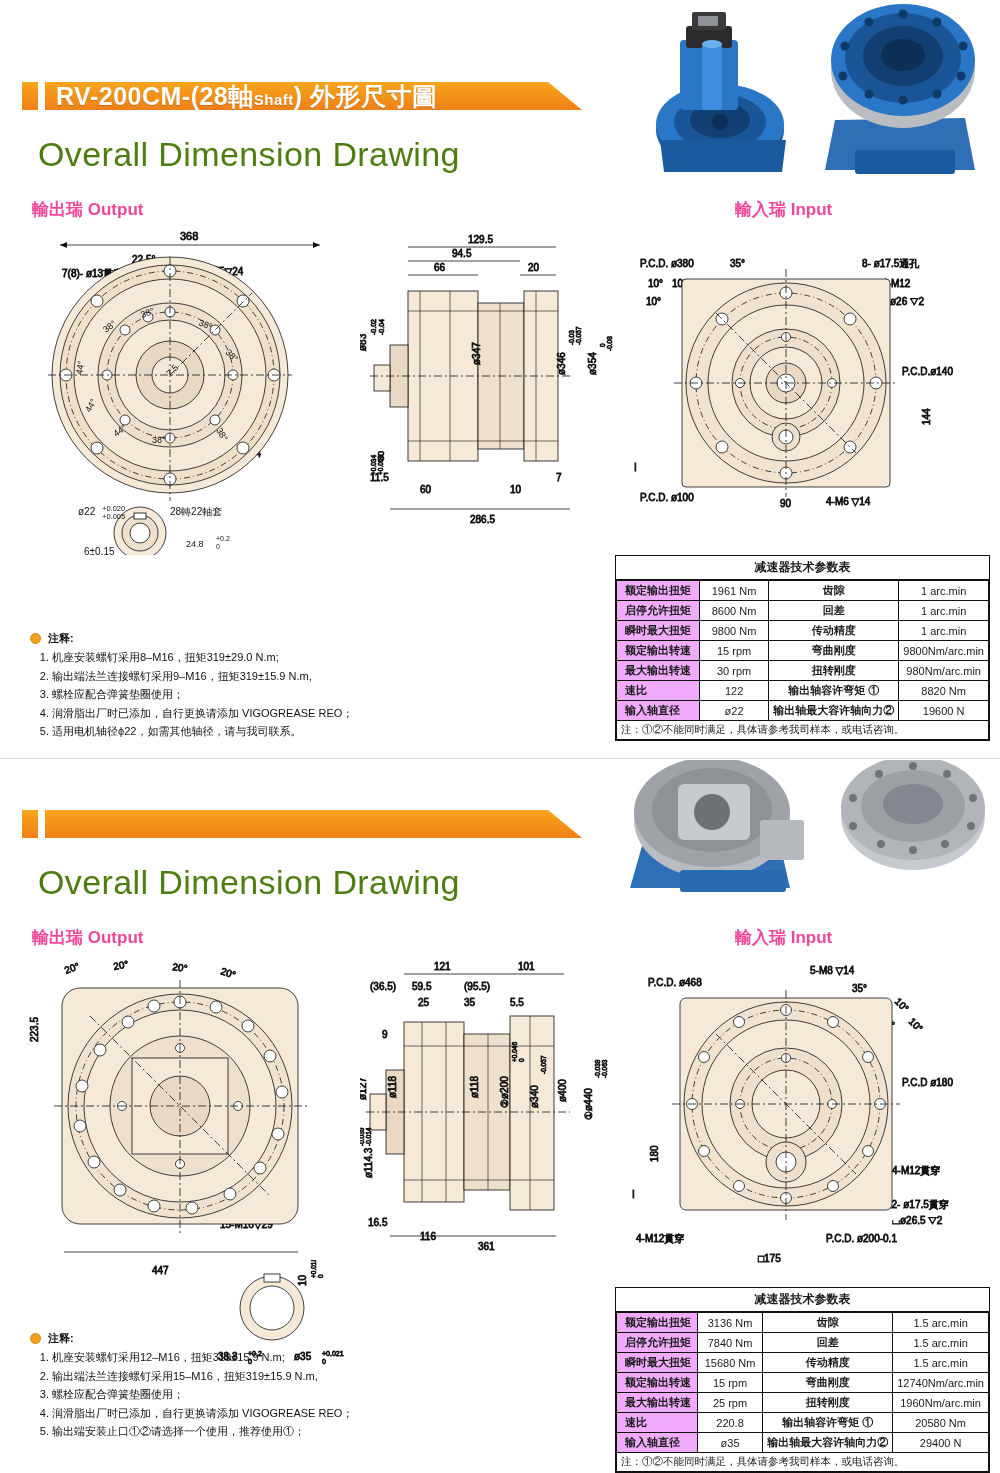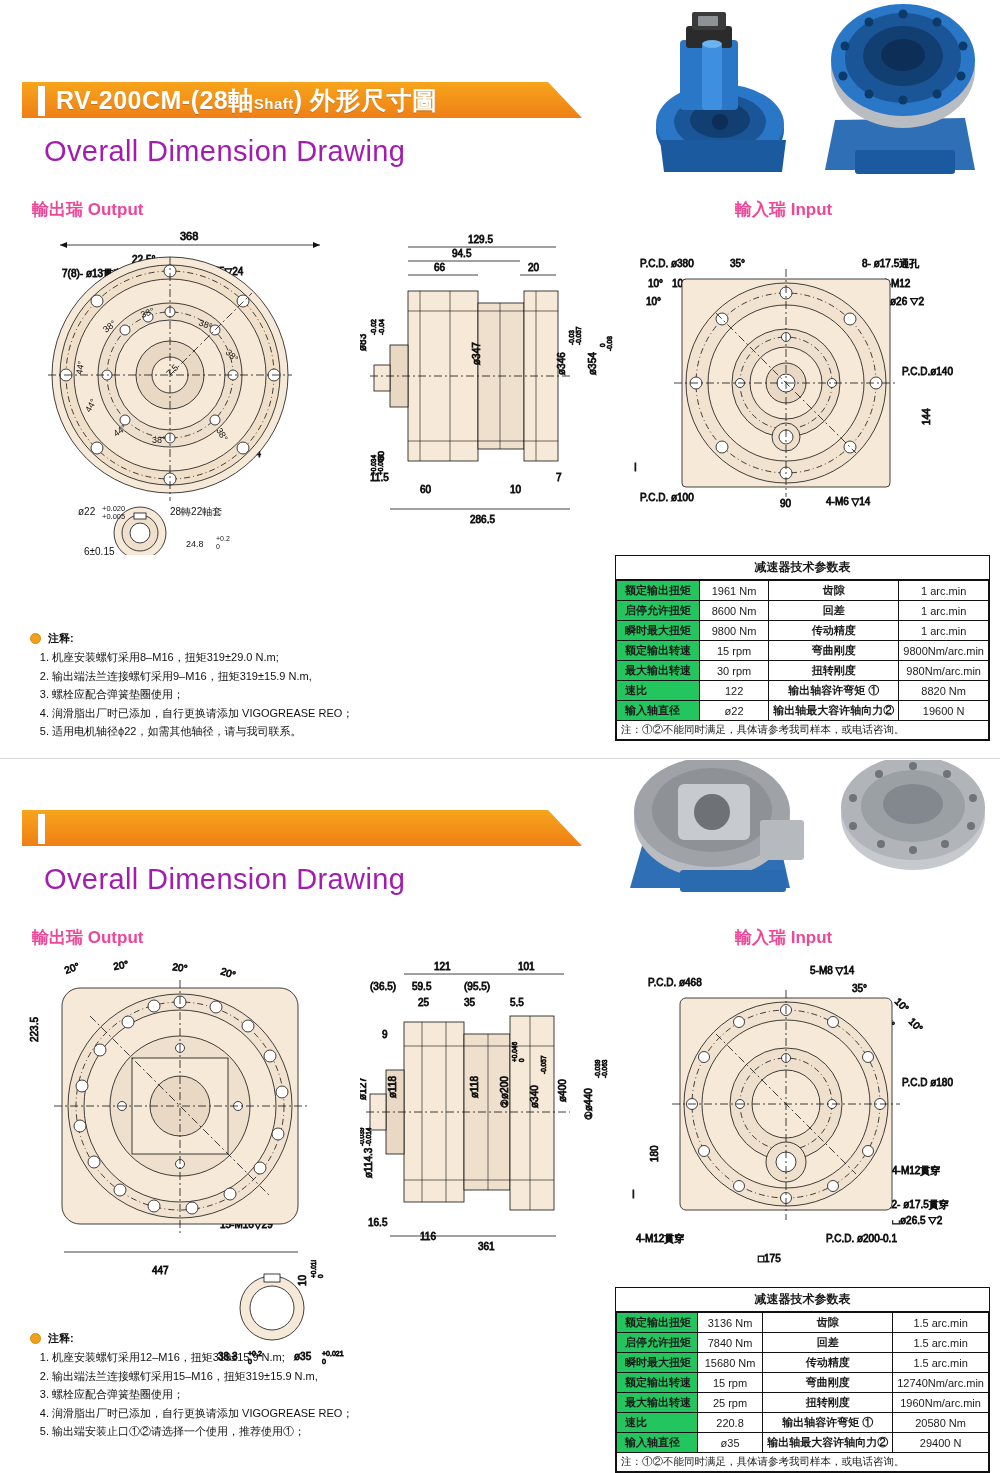--- a/index.html
+++ b/index.html
@@ -10,40 +10,40 @@
     font-family:"Liberation Sans", sans-serif;
     color:#1a1a1a;
     overflow:hidden;
   }
   .section { position:absolute; left:0; width:1000px; }
   #sec1 { top:0; height:760px; }
   #sec2 { top:760px; height:713px; }
 
   
   .banner {
-    position:absolute; left:22px; height:36px;
+    position:absolute; left:22px; height:28px;
     display:flex; align-items:center;
     padding:1px 48px 0 16px;
     background:linear-gradient(180deg,#f7a51c 0%, #ef7f16 100%);
     color:#fff;
     clip-path: polygon(0 0, calc(100% - 34px) 0, 100% 100%, 0 100%);
     min-width:560px;
   }
   .banner .bar {
     width:7px; height:30px; background:#ffffff; margin-right:11px; flex:0 0 auto;
   }
   .banner .t {
     font-size:25px; font-weight:bold; letter-spacing:0.5px; white-space:nowrap;
     text-shadow:0 1px 0 rgba(0,0,0,.18);
   }
   .banner .t .sm { font-size:15px; }
 
   .odd {
-    position:absolute; left:44px;
-    font-size:29px; color:#a21caf; font-weight:500; letter-spacing:.4px;
+    position:absolute; left:38px;
+    font-size:34px; color:#4d7c0f; font-weight:500; letter-spacing:.4px;
   }
   .io-label {
     position:absolute; font-size:17px; font-weight:bold; color:#ec4899;
   }
 
   
   .photos { position:absolute; }
 
   
   .dwg { position:absolute; }
@@ -57,21 +57,21 @@
     font-size:11px;
   }
   .spec table { border-collapse:collapse; width:100%; }
   .spec caption {
     font-size:12px; font-weight:bold; padding:3px 0 3px; border-bottom:1px solid #111;
     background:#fff;
   }
   .spec td {
     border:1px solid #111; padding:2px 4px; height:18px; white-space:nowrap;
   }
-  .spec td.k { background:#22c55e; font-weight:bold; width:84px;padding-left:8px; }
+  .spec td.k { background:#f0abfc; font-weight:bold; width:84px;padding-left:8px; }
   .spec td.v { text-align:center; width:74px; }
   .spec td.k2 { font-weight:bold; width:100px; text-align:center;}
   .spec td.v2 { text-align:center; }
   .spec .note td { font-size:10.5px; text-align:left; }
 
   
   .notes { position:absolute; font-size:11px; line-height:1.55; color:#111; }
   .notes .hd { font-weight:bold; display:flex; align-items:center; }
   .notes .dot {
     width:11px;height:11px;border-radius:50%;background:#f0a01a;display:inline-block;

